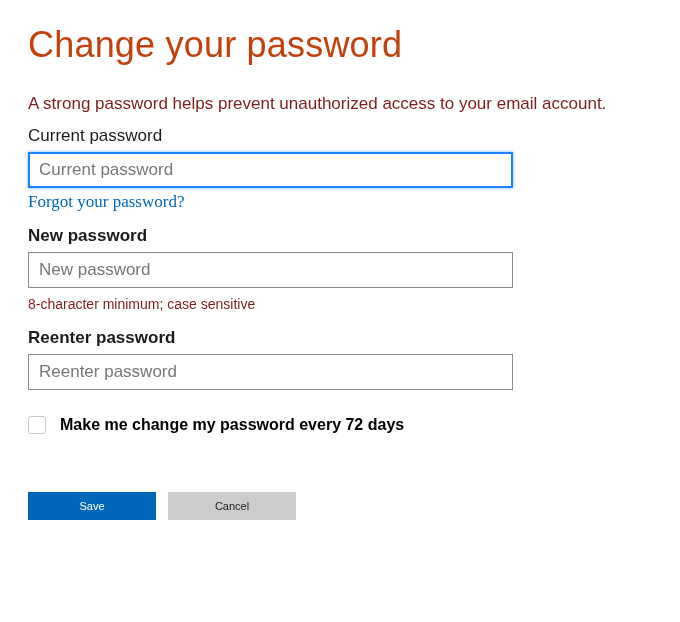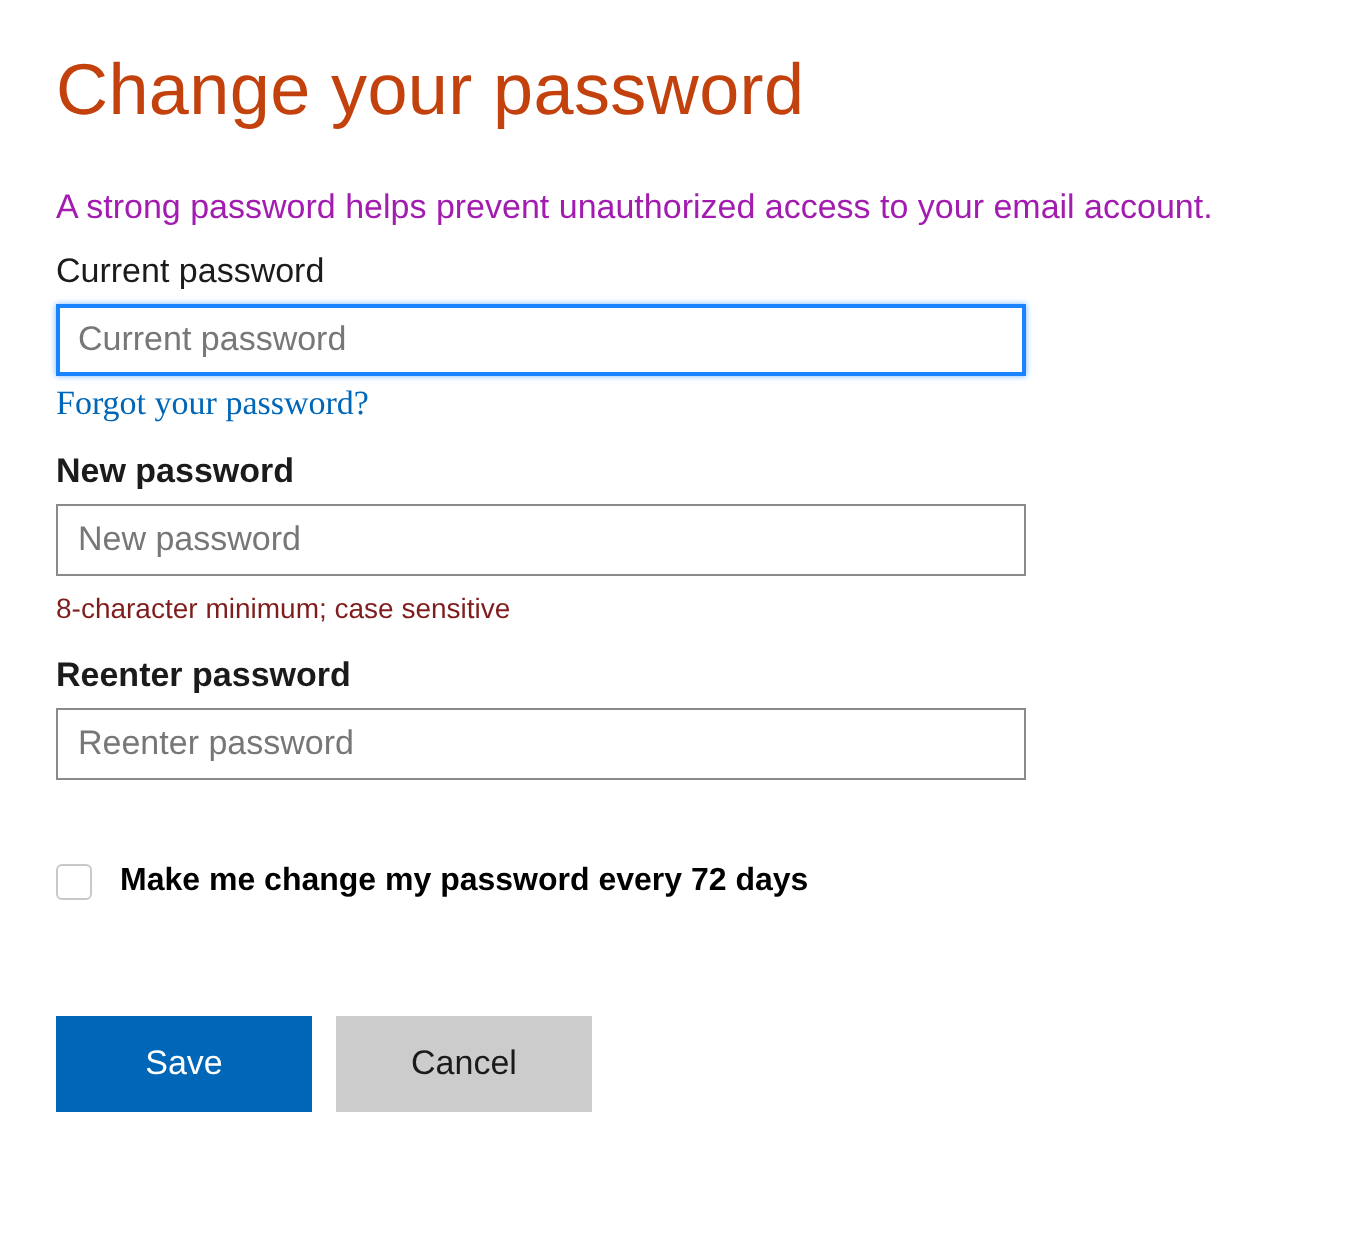--- a/index.html
+++ b/index.html
@@ -14,21 +14,21 @@
     .page-title {
       font-size: 36px;
       font-weight: 300;
       color: #c2410c;
       margin-bottom: 28px;
       letter-spacing: 0.2px;
     }
     .subtitle {
       font-size: 17px;
       font-weight: 400;
-      color: #a21caf;
+      color: #7f1d1d;
       margin-bottom: 12px;
     }
     .field-label {
       font-size: 17px;
       font-weight: 400;
       color: #1b1b1b;
       margin-bottom: 6px;
       display: block;
     }
     .field-label.bold {
@@ -65,44 +65,44 @@
     .field-group { margin-bottom: 14px; }
     .hint {
       font-size: 14px;
       color: #7f1d1d;
       margin-top: 8px;
       margin-bottom: 16px;
     }
     .checkbox-row {
       display: flex;
       align-items: center;
-      margin-top: 42px;
+      margin-top: 26px;
       margin-bottom: 58px;
     }
     .checkbox {
       width: 18px;
       height: 18px;
       border: 1px solid #c8c8c8;
       border-radius: 3px;
       background: #fff;
       margin-right: 14px;
       flex-shrink: 0;
       cursor: pointer;
     }
     .checkbox-label {
       font-size: 16px;
       font-weight: 700;
       color: #000;
     }
     .button-row { display: flex; gap: 12px; }
     .btn {
-      height: 48px;
+      height: 28px;
       min-width: 128px;
       padding: 0 20px;
-      font-size: 17px;
+      font-size: 11px;
       border: none;
       cursor: pointer;
       display: inline-flex;
       align-items: center;
       justify-content: center;
     }
     .btn-primary { background: #0067b8; color: #fff; }
     .btn-secondary { background: #cccccc; color: #1b1b1b; }
   </style>
 </head>

